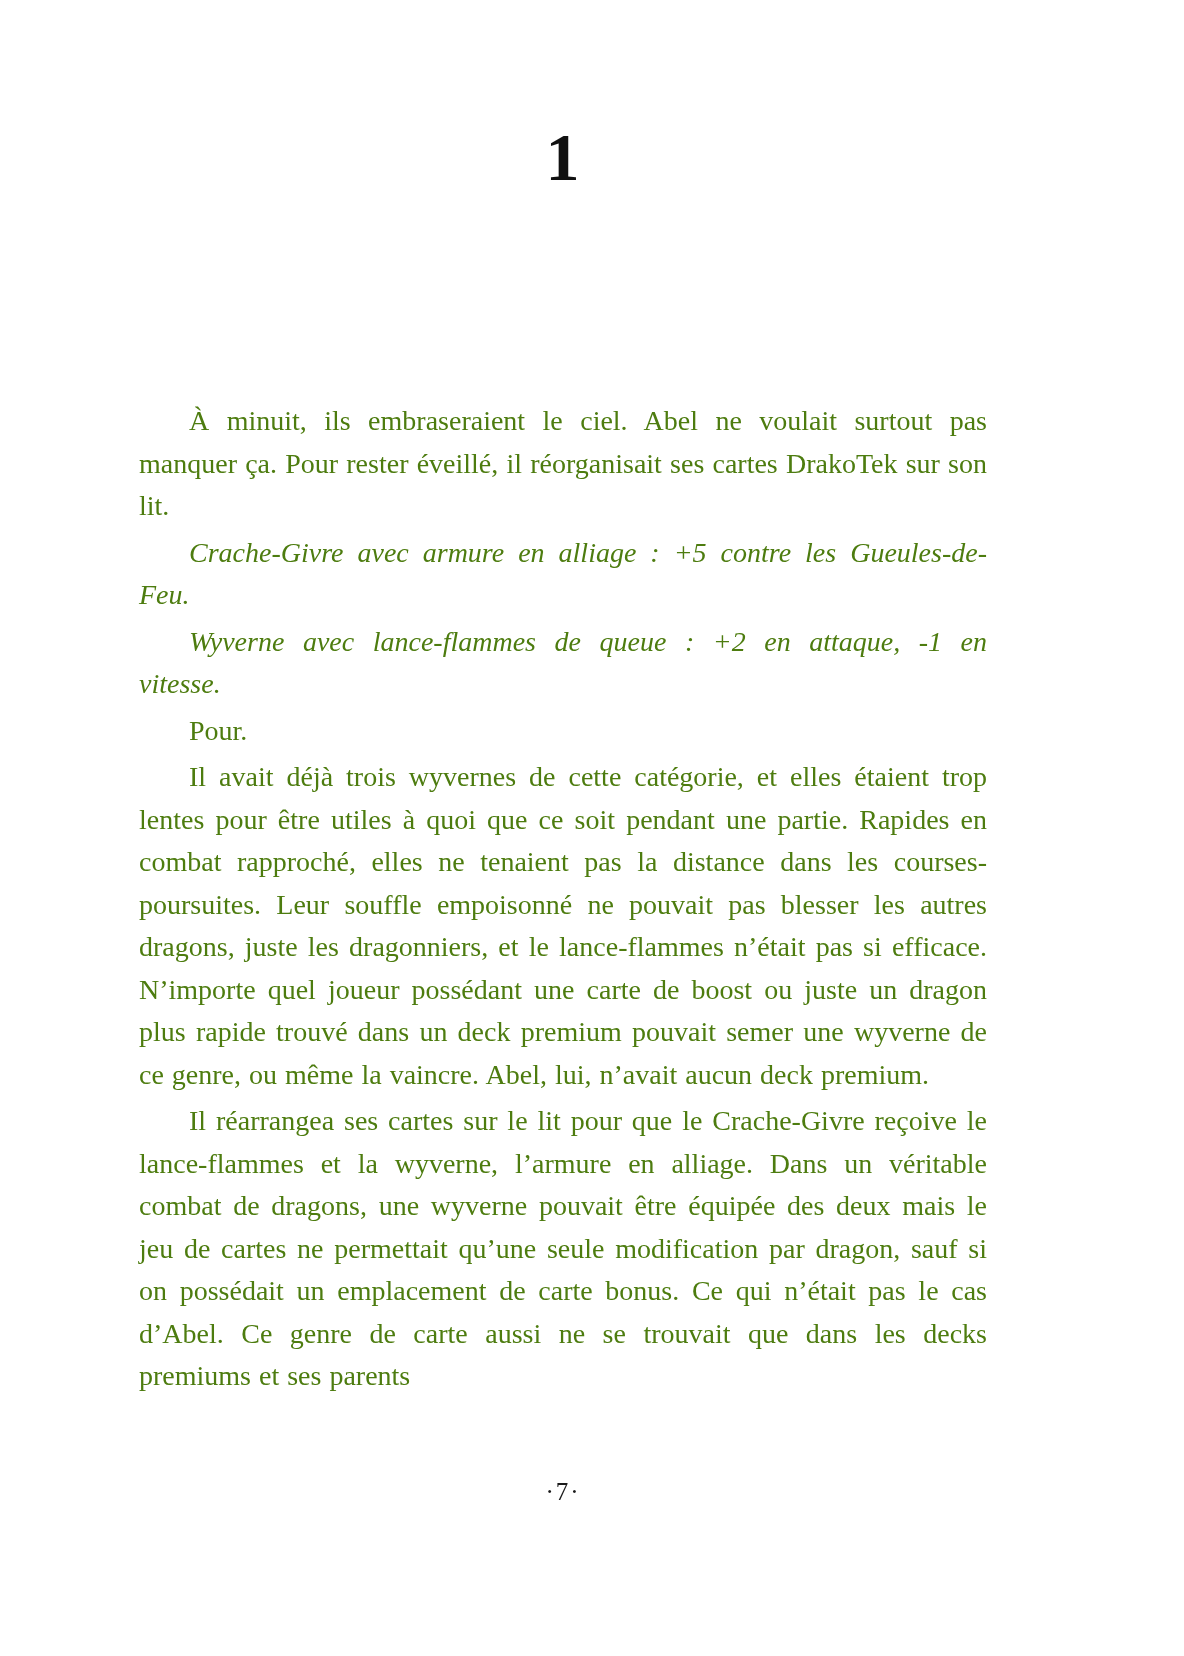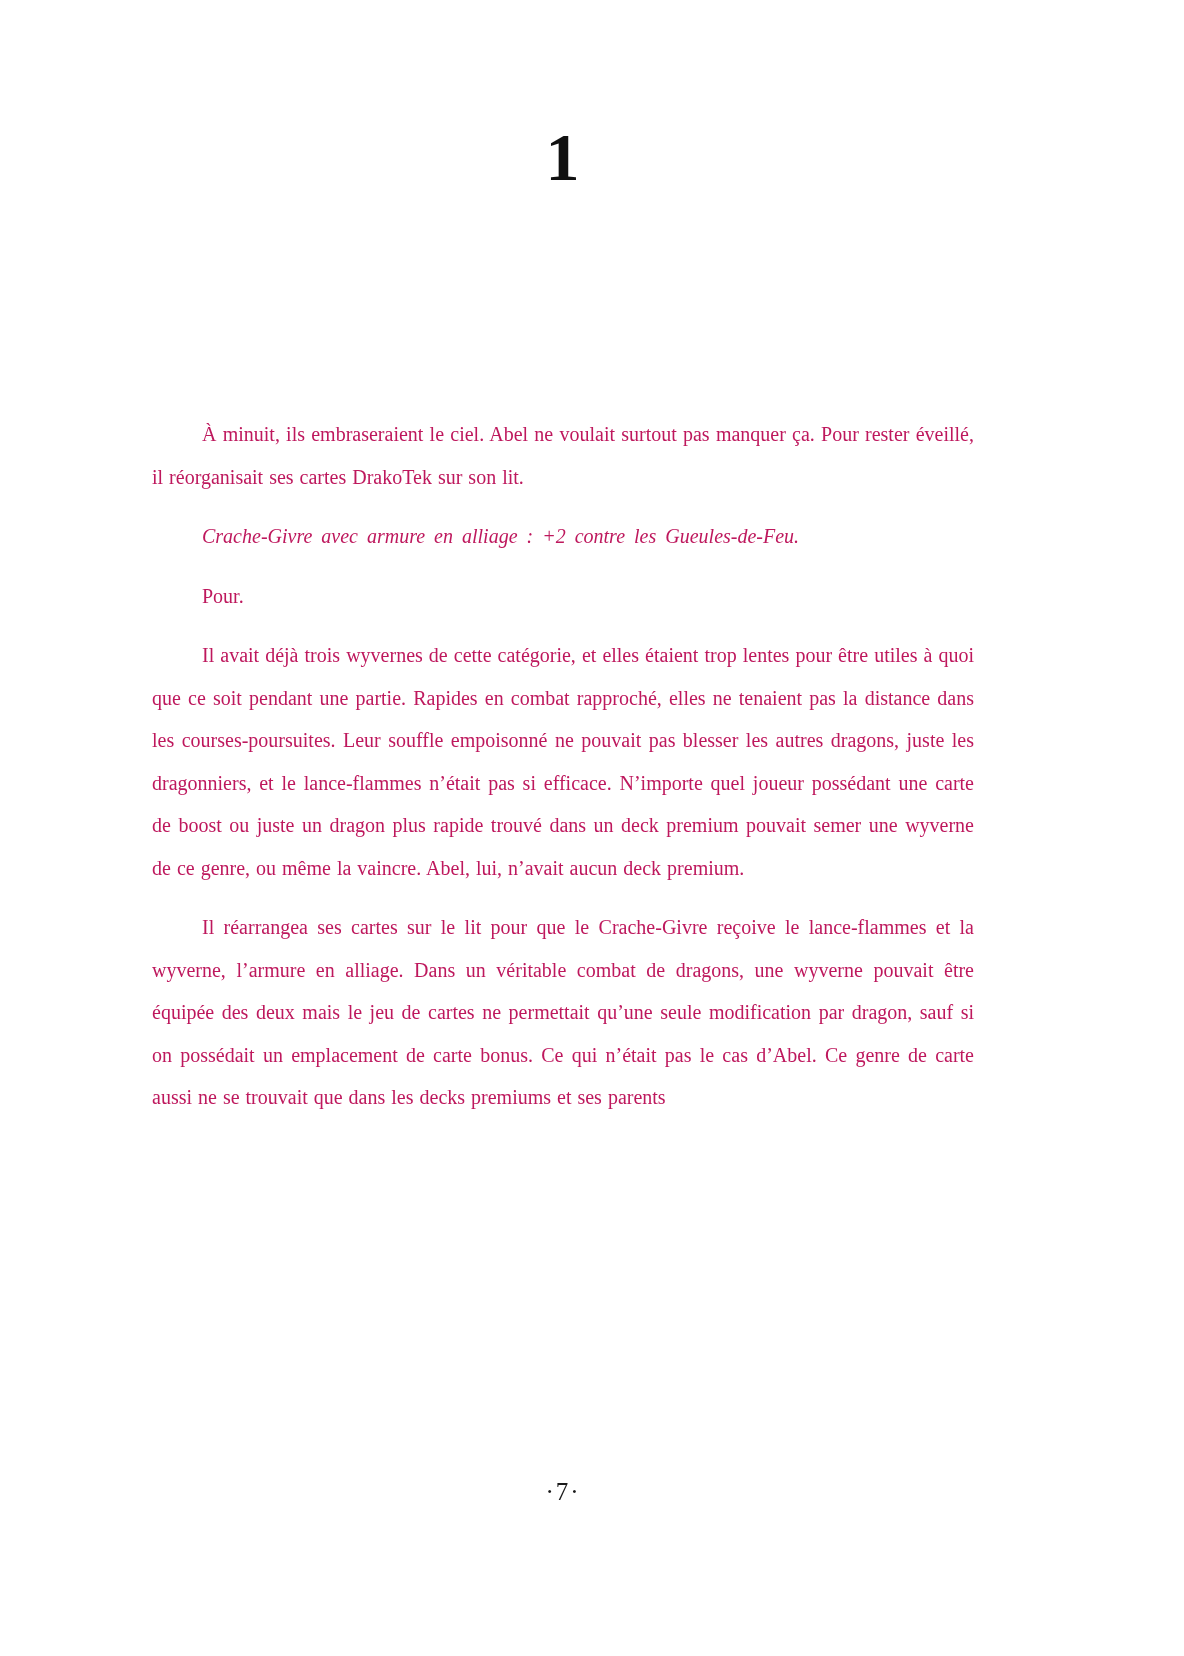--- a/index.html
+++ b/index.html
@@ -34,27 +34,27 @@
     letter-spacing: 1px;
     color: #111111;
   }
   .text-block {
     position: absolute;
     top: 396px;
     left: 0;
     width: 100%;
   }
   .text-block p {
-    margin: 17px;
+    margin: 4px;
     padding: 0;
-    font-size: 20px;
+    font-size: 28px;
     line-height: 42.5px;
     text-align: justify;
     text-indent: 50px;
-    color: #be185d;
+    color: #4d7c0f;
     word-spacing: 1px;
   }
   .text-block p.italic {
     font-style: italic;
     word-spacing: 4px;
   }
   .folio {
     position: absolute;
     top: 1478px;
     left: 0;
@@ -67,21 +67,22 @@
 </style>
 </head>
 <body>
 
 <div class="page">
   <div class="content-column">
     <div class="chapter-number">1</div>
 
     <div class="text-block" id="text-block">
         <p class="normal">À minuit, ils embraseraient le ciel. Abel ne voulait surtout pas manquer ça. Pour rester éveillé, il réorganisait ses cartes DrakoTek sur son lit.</p>
-        <p class="italic">Crache-Givre avec armure en alliage : +2 contre les Gueules-de-Feu.</p>
+        <p class="italic">Crache-Givre avec armure en alliage : +5 contre les Gueules-de-Feu.</p>
+        <p class="italic">Wyverne avec lance-flammes de queue : +2 en attaque, -1 en vitesse.</p>
         <p class="normal">Pour.</p>
         <p class="normal">Il avait déjà trois wyvernes de cette catégorie, et elles étaient trop lentes pour être utiles à quoi que ce soit pendant une partie. Rapides en combat rapproché, elles ne tenaient pas la distance dans les courses-poursuites. Leur souffle empoisonné ne pouvait pas blesser les autres dragons, juste les dragonniers, et le lance-flammes n’était pas si efficace. N’importe quel joueur possédant une carte de boost ou juste un dragon plus rapide trouvé dans un deck premium pouvait semer une wyverne de ce genre, ou même la vaincre. Abel, lui, n’avait aucun deck premium.</p>
         <p class="normal">Il réarrangea ses cartes sur le lit pour que le Crache-Givre reçoive le lance-flammes et la wyverne, l’armure en alliage. Dans un véritable combat de dragons, une wyverne pouvait être équipée des deux mais le jeu de cartes ne permettait qu’une seule modification par dragon, sauf si on possédait un emplacement de carte bonus. Ce qui n’était pas le cas d’Abel. Ce genre de carte aussi ne se trouvait que dans les decks premiums et ses parents</p>
       </div>
 
     <div class="folio">·7·</div>
   </div>
 </div>
 
 </body></html>

